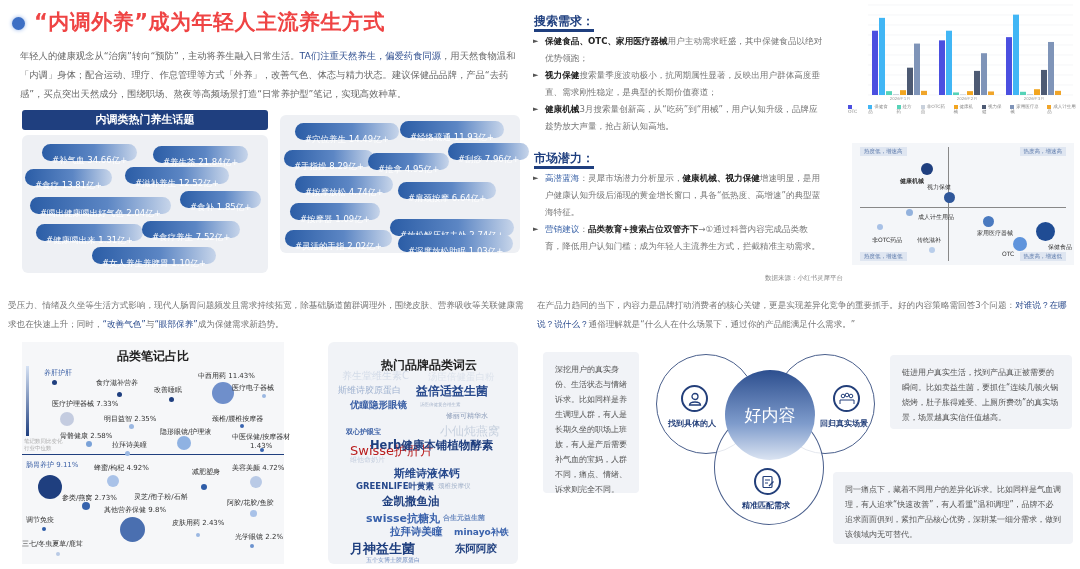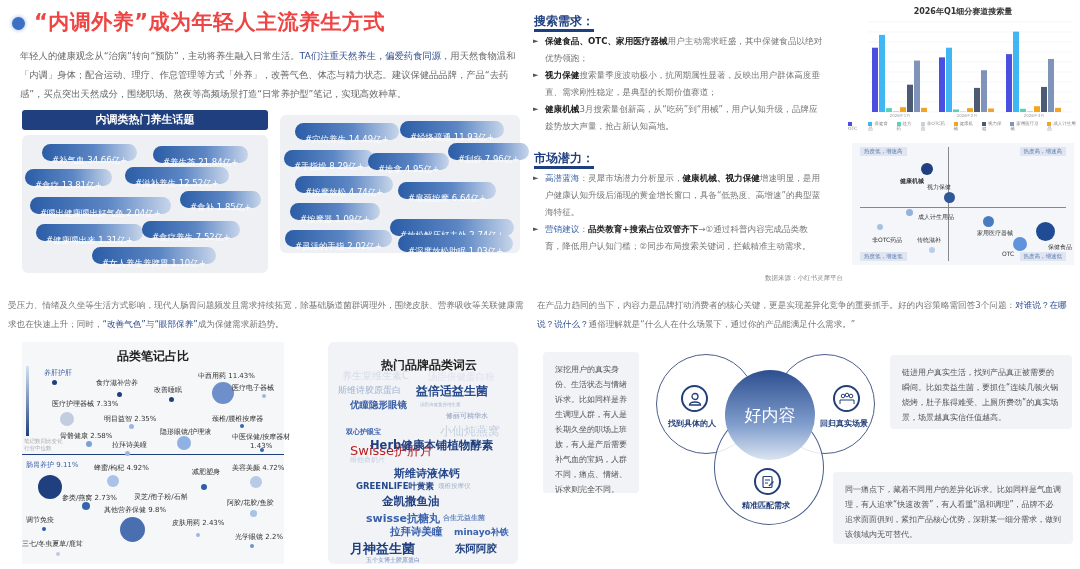--- a/index.html
+++ b/index.html
@@ -103,26 +103,25 @@
   <li><span class="b">保健食品、OTC、家用医疗器械</span><span>用户主动需求旺盛，其中保健食品以绝对优势领跑；</span></li>
   <li><span class="b">视力保健</span><span>搜索量季度波动极小，抗周期属性显著，反映出用户群体高度垂直、需求刚性稳定，是典型的长期价值赛道；</span></li>
   <li><span class="b">健康机械</span><span>3月搜索量创新高，从“吃药”到“用械”，用户认知升级，品牌应趁势放大声量，抢占新认知高地。</span></li>
 </ul>
 
 <div class="abs" style="left:534px; top:147px;">
   <span class="sec-title">市场潜力：</span>
 </div>
 <ul class="abs bullets" style="left:533px; top:170px; width:290px;">
   <li><span class="blue">高潜蓝海</span><span>：灵犀市场潜力分析显示，</span><span class="b">健康机械、视力保健</span><span>增速明显，是用户健康认知升级后涌现的黄金增长窗口，具备“低热度、高增速”的典型蓝海特征。</span></li>
-  <li><span class="blue">营销建议</span><span>：</span><span class="b">品类教育+搜索占位双管齐下</span><span>→①通过科普内容完成品类教育，降低用户认知门槛；②同步布局搜索关键词，拦截精准主动需求。</span></li>
+  <li><span class="blue">营销建议</span><span>：</span><span class="b">品类教育+搜索占位双管齐下</span><span>→①通过科普内容完成品类教育，降低用户认知门槛；成为年轻人主流养生方式，拦截精准主动需求。</span></li>
 </ul>
 <div class="abs source" style="left:765px; top:274px;">数据来源：小红书灵犀平台</div>
 
 <div class="abs" style="left:848px; top:0px; width:230px; height:132px;">
-  <div class="chart-title" style="margin-top:6px;">2026年Q1细分赛道搜索量</div>
   <svg width="230" height="100" viewBox="0 0 230 100">
     <g stroke="#eef0f3" stroke-width="0.6">
       <line x1="20" y1="5" x2="225" y2="5"></line>
         <line x1="20" y1="15" x2="225" y2="15"></line>
         <line x1="20" y1="25" x2="225" y2="25"></line>
       <line x1="20" y1="35" x2="225" y2="35"></line>
         <line x1="20" y1="45" x2="225" y2="45"></line>
         <line x1="20" y1="55" x2="225" y2="55"></line>
       <line x1="20" y1="65" x2="225" y2="65"></line>
         <line x1="20" y1="75" x2="225" y2="75"></line>

